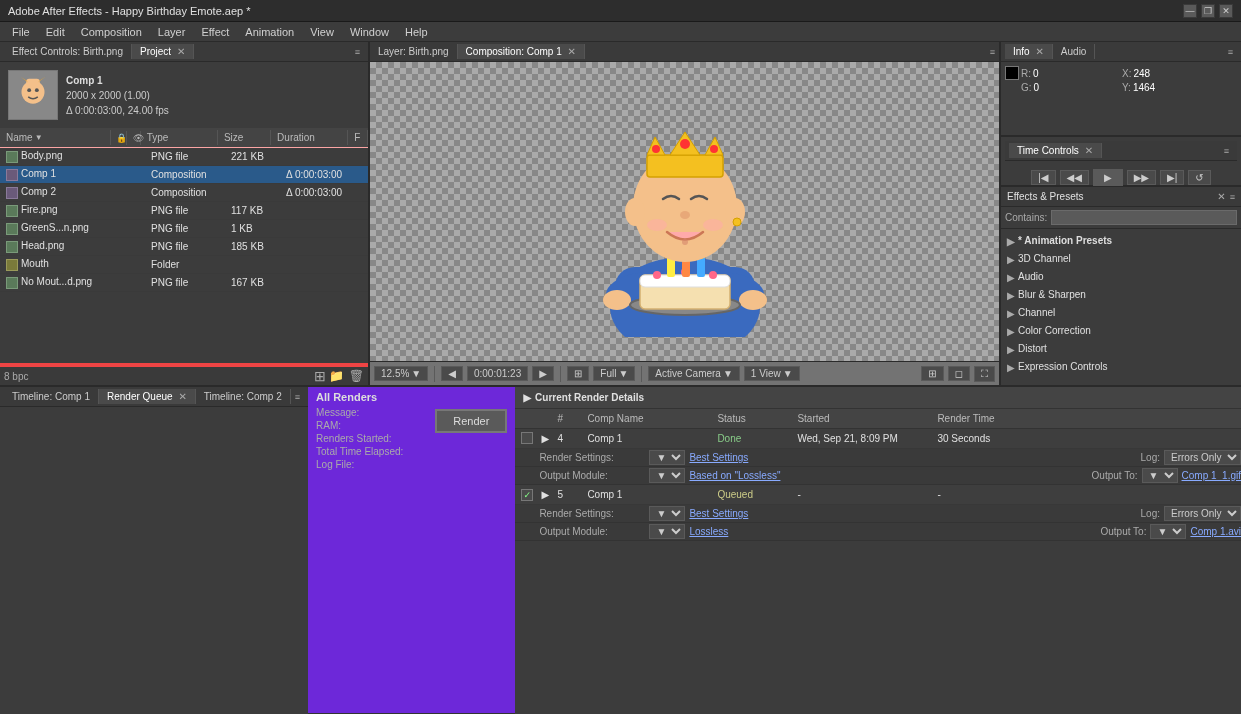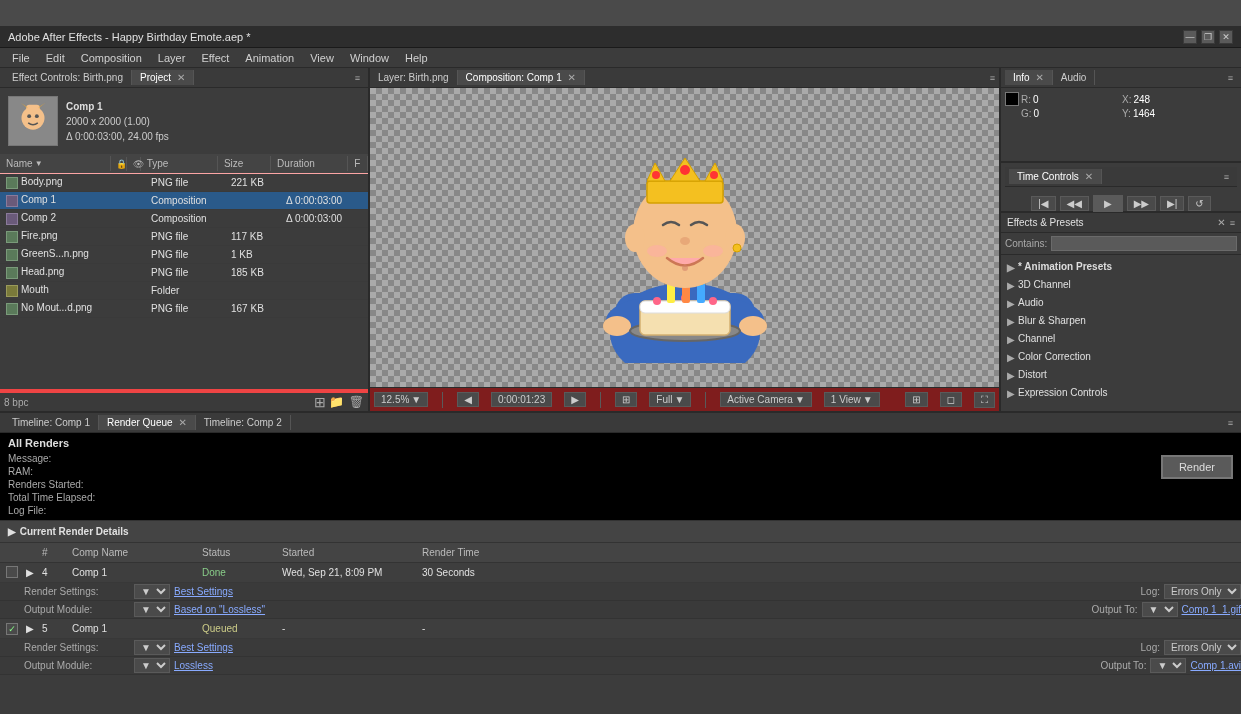--- a/index.html
+++ b/index.html
@@ -16,21 +16,20 @@
 
     
     #title-bar {
       height: 22px;
       background: #2d2d2d;
       display: flex;
       align-items: center;
       justify-content: space-between;
       padding: 0 8px;
       border-bottom: 1px solid #1a1a1a;
-      margin-top: 26px;
     }
     #title-bar-controls {
       display: flex;
       gap: 4px;
     }
     .title-btn {
       width: 14px;
       height: 14px;
       background: #5a5a5a;
       border: 1px solid #3a3a3a;
@@ -236,25 +235,25 @@
 
     .cartoon-char {
       position: relative;
       z-index: 2;
       width: 220px;
       height: 250px;
     }
 
     #viewer-controls {
       height: 24px;
-      background: #7f1d1d;
+      background: #737373;
       display: flex;
       align-items: center;
       padding: 0 4px;
-      gap: 12px;
+      gap: 4px;
       border-top: 1px solid #2a2a2a;
     }
     .viewer-btn {
       padding: 1px 6px;
       background: #4a4a4a;
       border: 1px solid #5a5a5a;
       color: #ccc;
       font-size: 10px;
       cursor: pointer;
       display: flex;
@@ -359,21 +358,21 @@
     }
     .ep-item.header-item {
       font-weight: bold;
       color: #ddd;
     }
 
     
     #bottom-section {
       flex: 1;
       display: flex;
-      flex-direction: column;
+      flex-direction: row;
       background: #3c3c3c;
     }
 
     
     #bottom-tabs {
       height: 20px;
       background: #3a3a3a;
       display: flex;
       align-items: center;
       border-bottom: 1px solid #2a2a2a;
@@ -493,21 +492,21 @@
     }
 
     
     ::-webkit-scrollbar { width: 8px; height: 8px; }
     ::-webkit-scrollbar-track { background: #2a2a2a; }
     ::-webkit-scrollbar-thumb { background: #5a5a5a; }
 
     
     #all-renders-container {
       position: relative;
-      background: #000000;
+      background: #6d28d9;
       padding: 4px 8px;
       border-bottom: 1px solid #333;
     }
 
     
     .vtab {
       padding: 2px 8px;
       font-size: 10px;
       color: #ccc;
       cursor: pointer;

